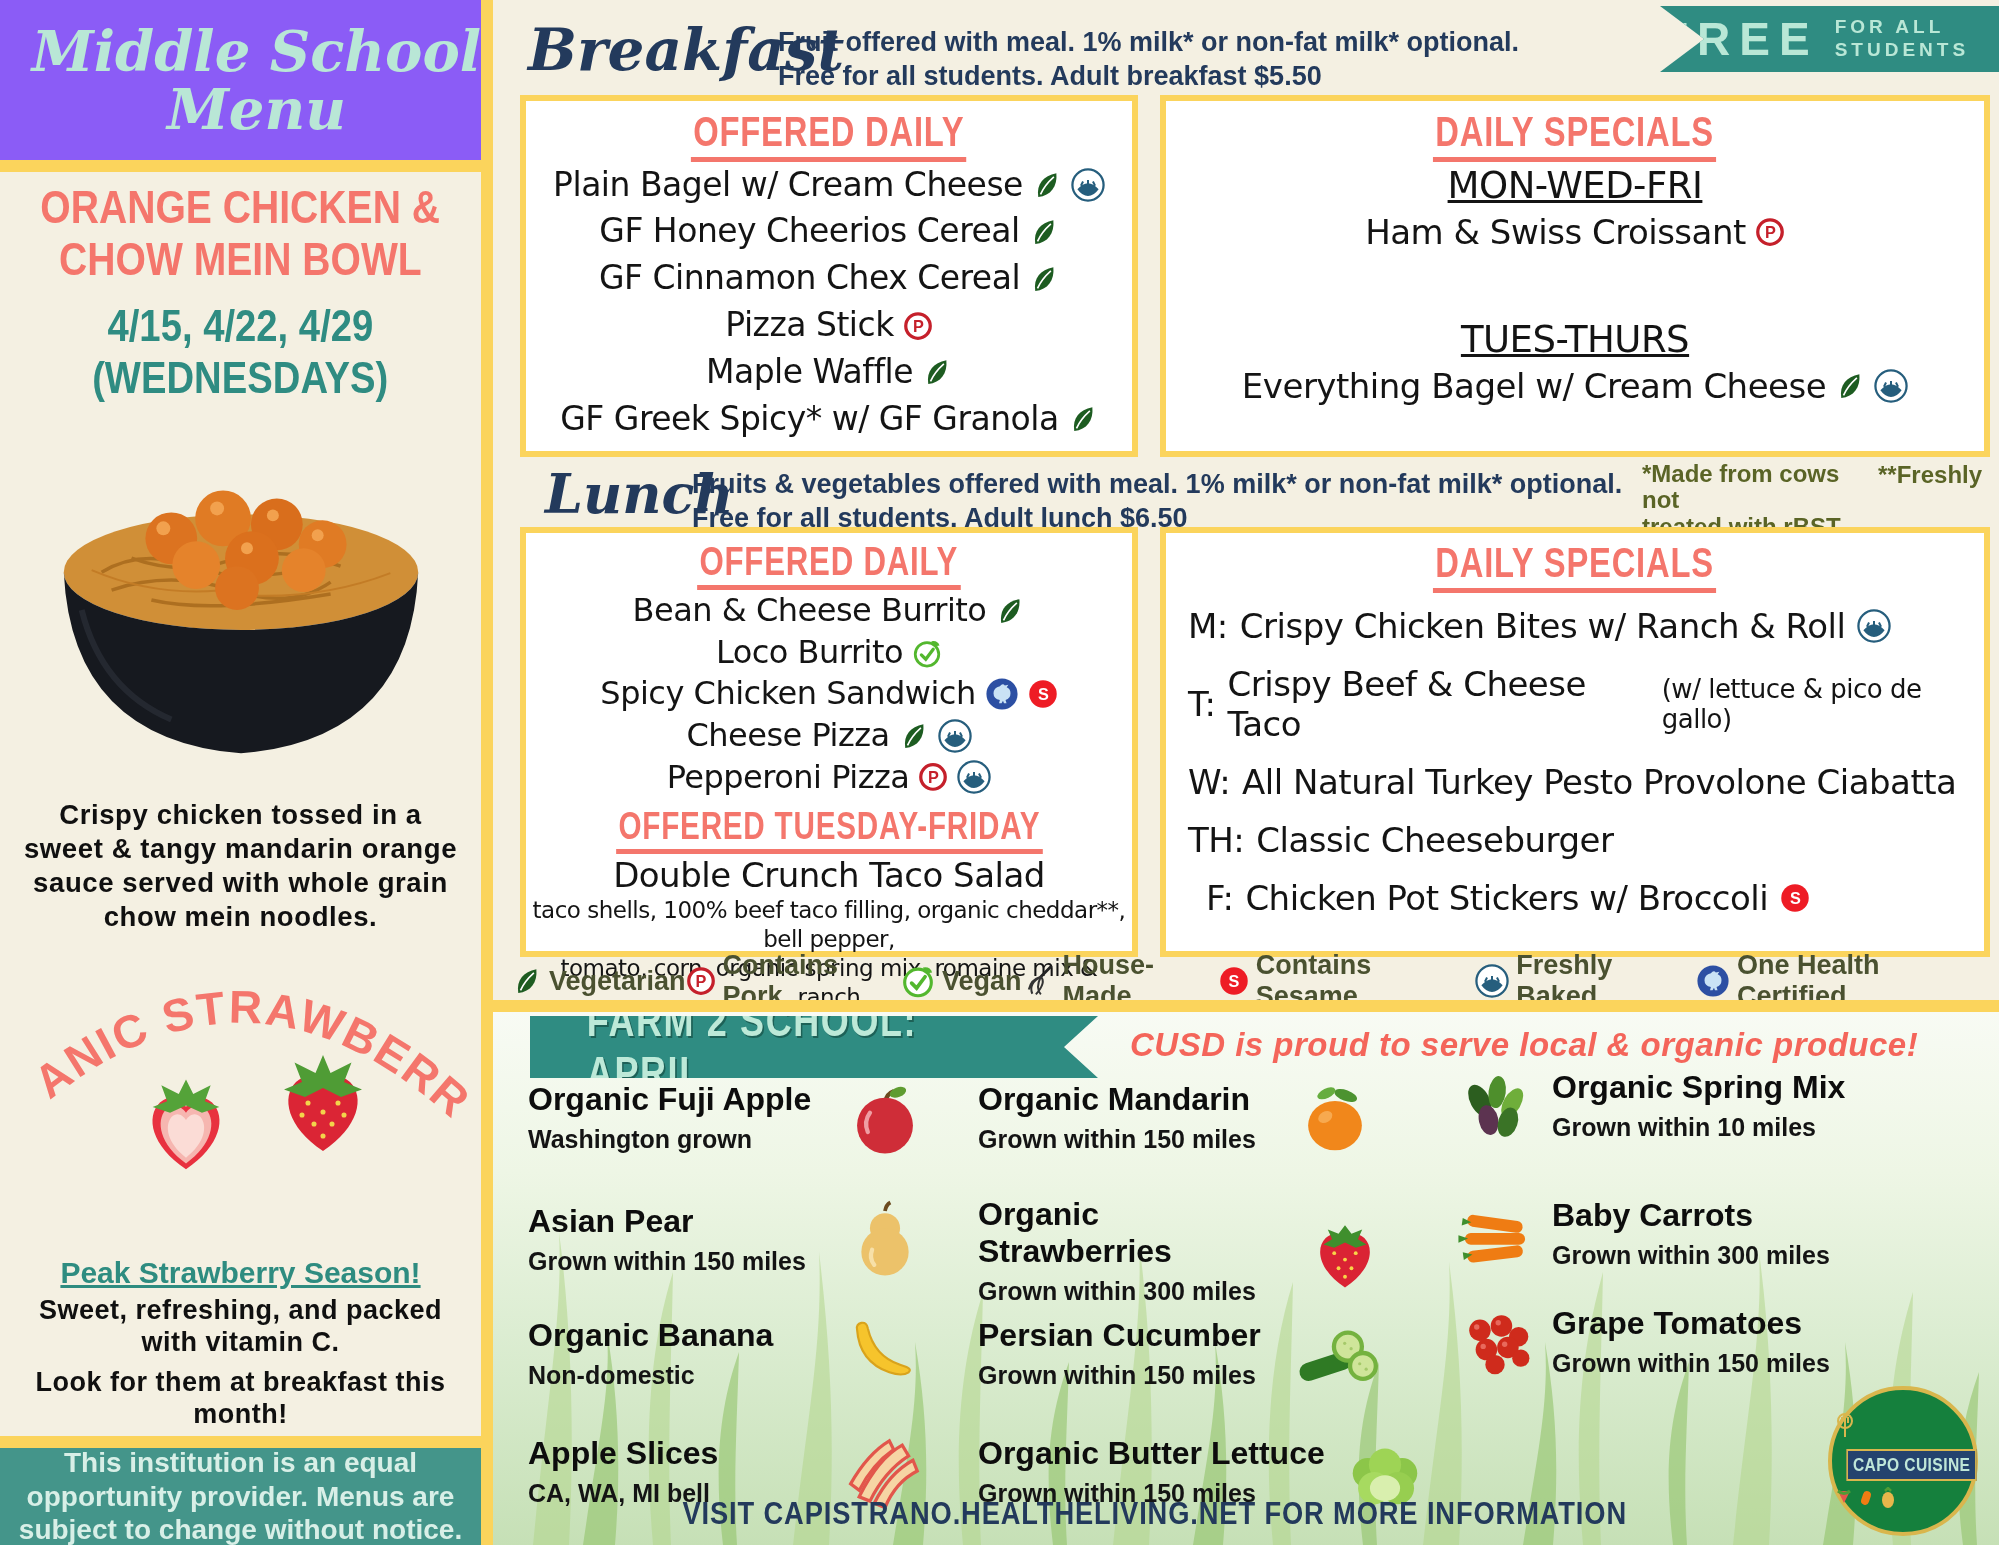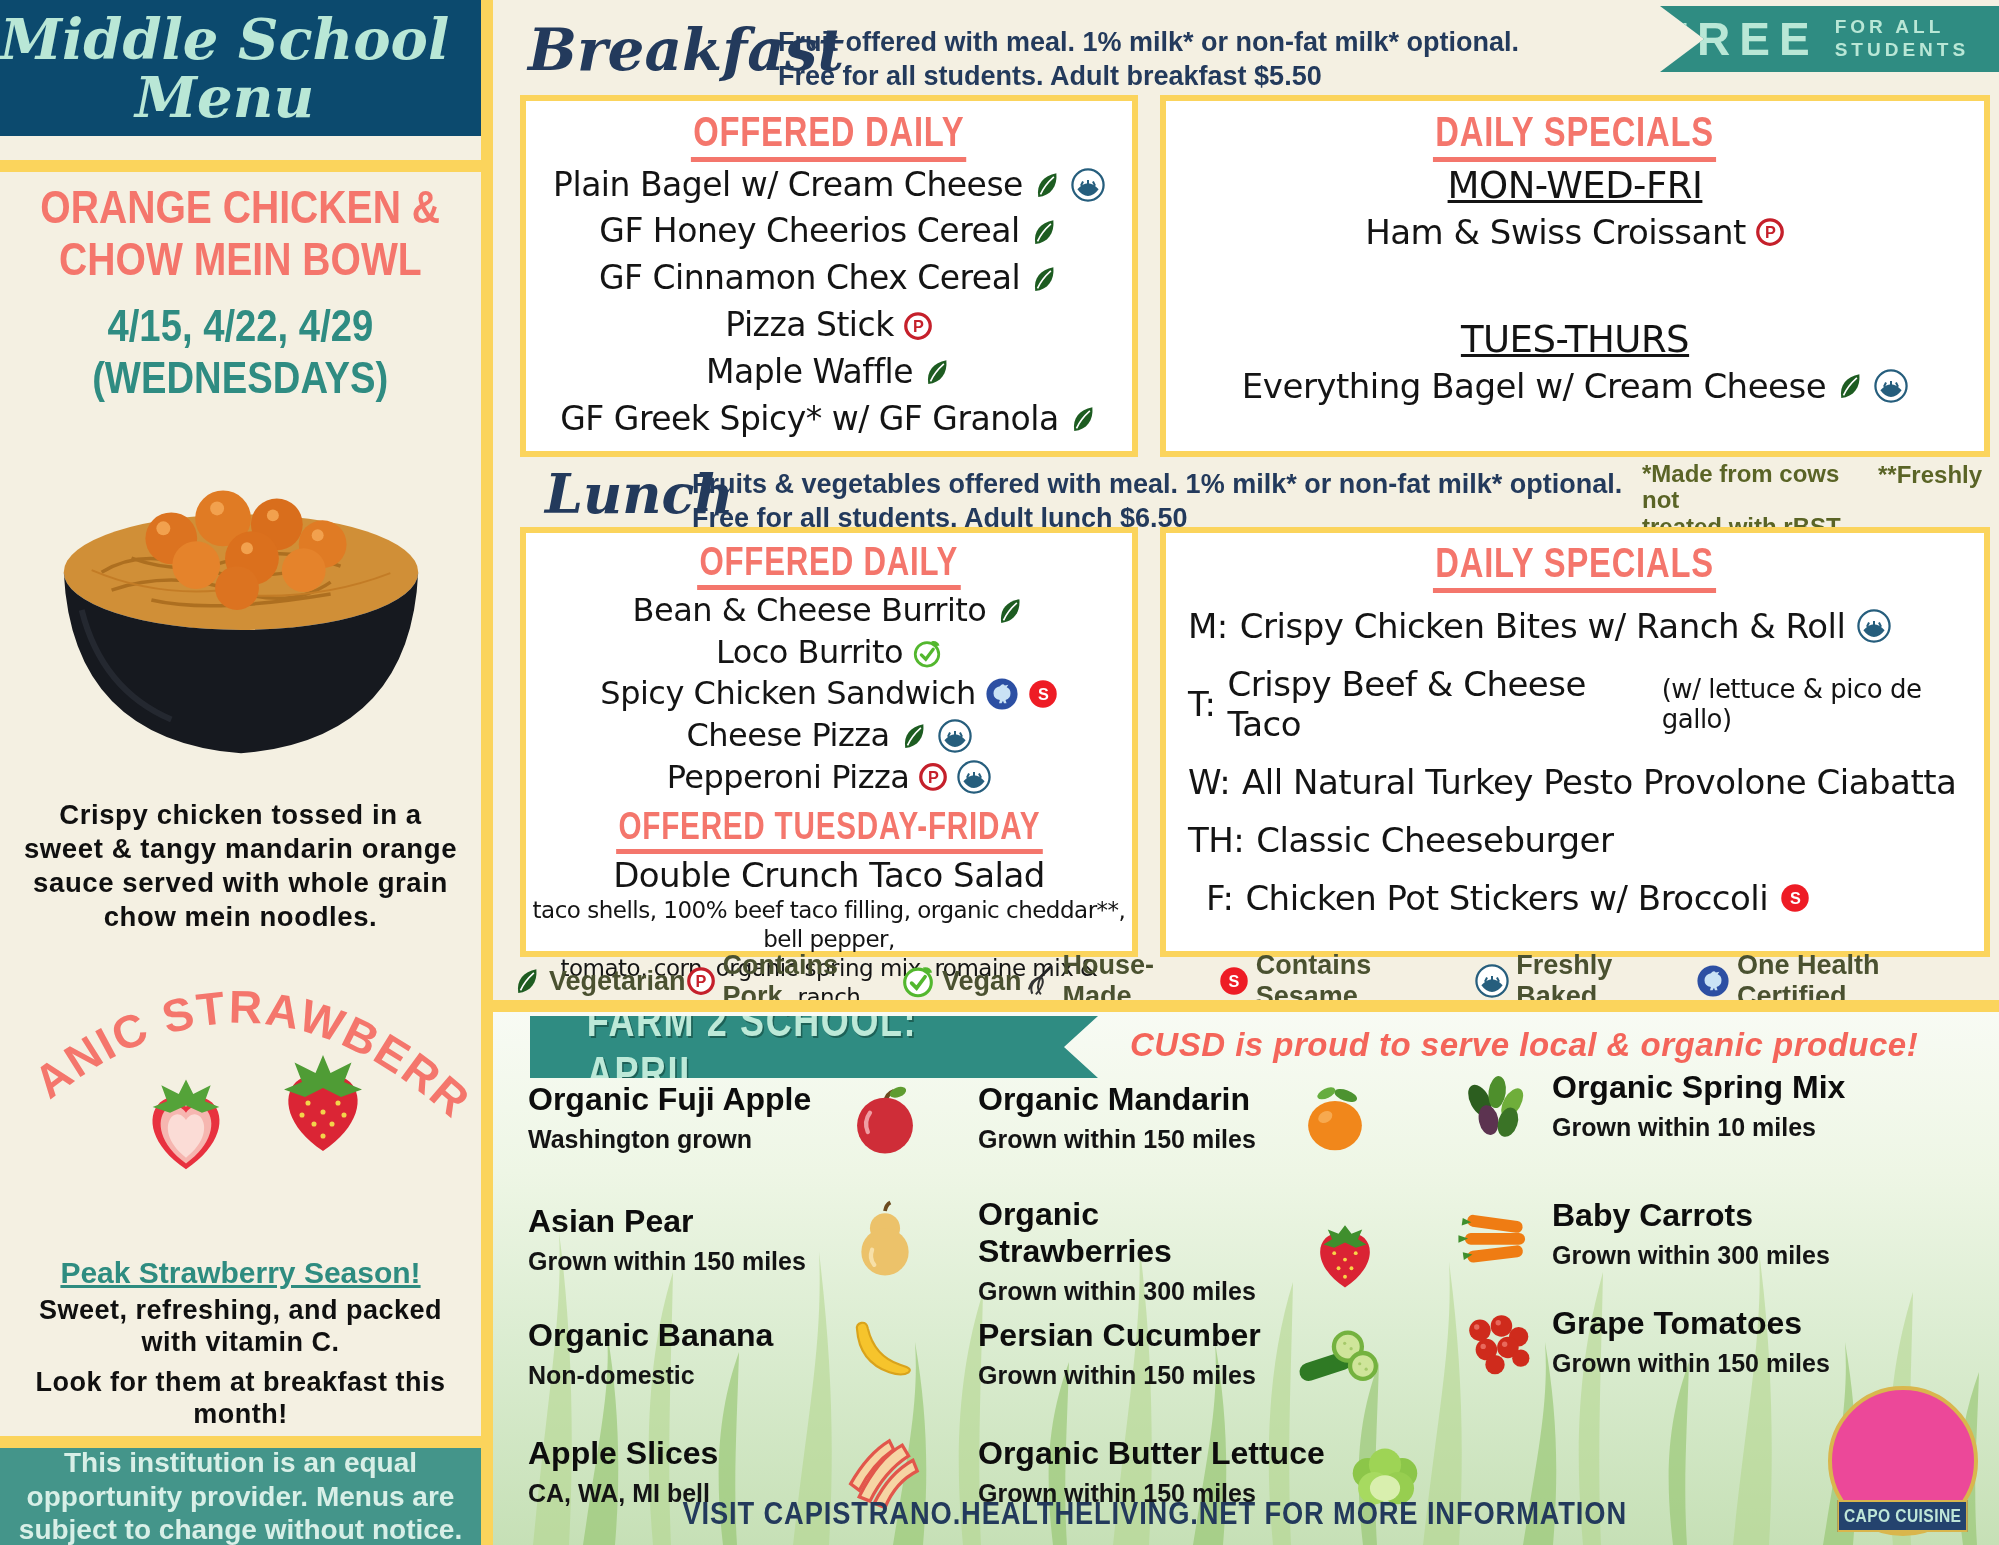--- a/index.html
+++ b/index.html
@@ -1,21 +1,21 @@
 <!DOCTYPE html>
 <html><head>
 <meta charset="utf-8">
 <style>
   html,body{margin:0;padding:0}
   body{width:1999px;height:1545px;position:relative;overflow:hidden;
        background:#f4f0e2;font-family:"Liberation Sans",sans-serif;color:#151515}
   .abs{position:absolute}
   
-  #sb-header{left:0;top:0;width:481px;height:136px;background:#0c4a6e;
-             display:flex;flex-direction:column;justify-content:center;align-items:flex-start}
+  #sb-header{left:0;top:0;width:481px;height:160px;background:#8b5cf6;
+             display:flex;flex-direction:column;justify-content:center;align-items:flex-end}
   .script{font-family:"DejaVu Serif",serif;font-style:italic;font-weight:bold}
   #sb-title{color:#b9e7d6;font-size:56px;line-height:1.04;text-align:center}
   .ybar{background:#fbd45c}
   .cond{display:inline-block;transform:scaleX(.8)}
   .cond85{display:inline-block;transform:scaleX(.85)}
   #featured-name{left:0;top:182px;width:481px;text-align:center;color:#f4766c;
                  font-weight:bold;font-size:46px;line-height:1.12}
   #featured-dates{left:0;top:300px;width:481px;text-align:center;color:#2f8c82;
                   font-weight:bold;font-size:45px;line-height:1.15}
   #featured-desc{left:20px;top:798px;width:441px;text-align:center;font-weight:bold;
@@ -64,23 +64,23 @@
       text-shadow:2px 2px 0 #1d6157}
   #farm-tagline{left:1130px;top:1026px;color:#f4655a;font-weight:bold;font-style:italic;
       font-size:33px;letter-spacing:.5px}
   .pc{position:absolute;display:flex;align-items:center;gap:14px;z-index:2}
   .pt .pn{font-size:32px;font-weight:bold;color:#0d0d0d}
   .pt .po{font-size:25px;font-weight:bold;color:#141414;margin-top:7px}
   .pi{width:86px;height:86px;flex:none}
   #visit{left:505px;top:1496px;width:1300px;text-align:center;color:#233a5c;font-weight:bold;
          font-size:31px;letter-spacing:1px;z-index:3}
   
-  #logo{left:1828px;top:1386px;width:150px;height:150px;border-radius:50%;background:#ec4899;
+  #logo{left:1828px;top:1386px;width:150px;height:150px;border-radius:50%;background:#15803d;
         border:4px solid #d9b64d;box-sizing:border-box;z-index:3;
-        display:flex;flex-direction:row;align-items:flex-end;justify-content:center;gap:6px}
+        display:flex;flex-direction:column;align-items:flex-start;justify-content:center;gap:6px}
   #logo-band{border:2px solid #d9b64d;background:#24436e;color:#bfe6d8;font-weight:bold;
         font-size:19px;padding:3px 6px;letter-spacing:.5px;white-space:nowrap;transform:scaleX(.82)}
   svg text{font-family:"Liberation Sans",sans-serif}
 </style>
 </head>
 <body>
 
 <svg width="0" height="0" style="position:absolute">
 <defs>
 <symbol id="i-leaf" viewBox="0 0 24 24">

